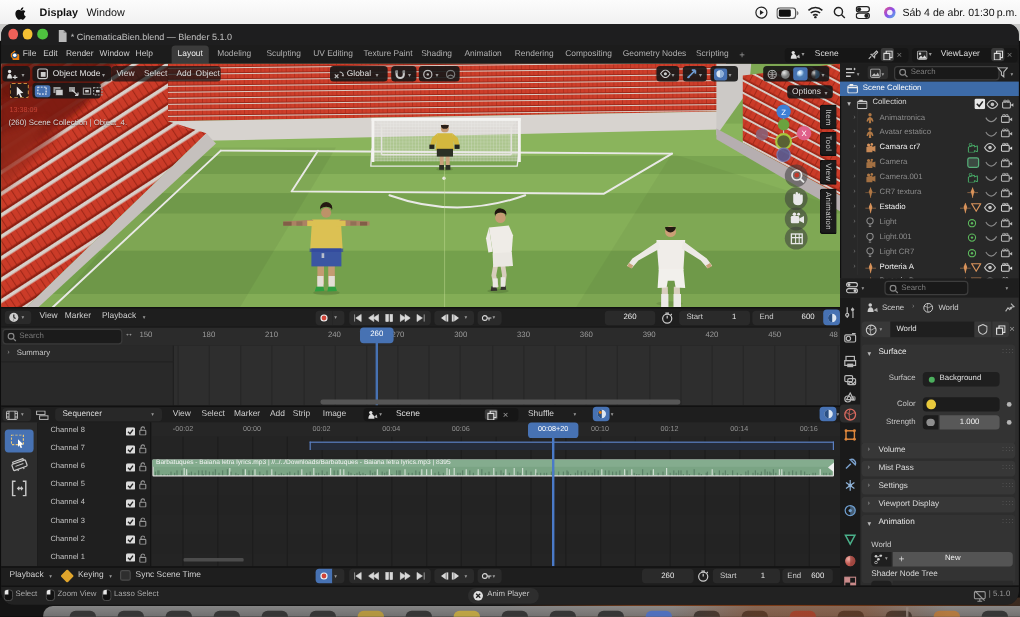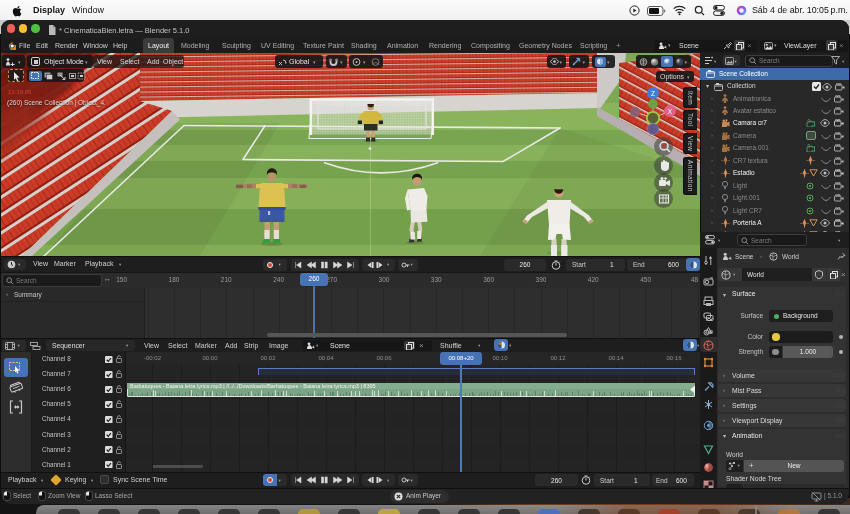--- a/index.html
+++ b/index.html
@@ -45,21 +45,21 @@
       <defs>
         <linearGradient id="siri" x1="0" y1="0" x2="1" y2="1">
           <stop offset="0" stop-color="#e94f8a"></stop>
           <stop offset=".5" stop-color="#8a4fe9"></stop>
           <stop offset="1" stop-color="#4fc3e9"></stop>
         </linearGradient>
       </defs>
       <circle cx="5.5" cy="5.5" r="4.8" fill="url(#siri)"></circle>
       <circle cx="5.5" cy="5.5" r="2.3" fill="#fff" opacity=".9"></circle>
     </svg>
-<div class="abs" style="left:752px;top:4.5px;font-size:8.8px;color:#111;white-space:nowrap">Sáb 4 de abr. 10:05 p.m.</div>
+<div class="abs" style="left:752px;top:4.5px;font-size:8.8px;color:#111;white-space:nowrap">Sáb 4 de abr. 01:30 p.m.</div>
 <div class="abs" style="left:0;top:498px;width:850px;height:16px;background:#141414"></div>
 <div class="abs" style="left:420px;top:498px;width:430px;height:16px;background:linear-gradient(90deg,#141414,#6b3a1d 25%,#7d3b17 55%,#5a2e14 80%,#3a2a20)"></div>
 <div class="abs" style="left:36px;top:505px;width:814px;height:12px;background:linear-gradient(#8f8f8f,#6f6f6f);border-radius:8px 0 0 0;opacity:.92"></div>
 <div class="abs" style="left:58px;top:508.5px;width:22px;height:8px;background:#303030;border-radius:5px 5px 0 0;opacity:.9"></div>
 <div class="abs" style="left:98px;top:508.5px;width:22px;height:8px;background:#303030;border-radius:5px 5px 0 0;opacity:.9"></div>
 <div class="abs" style="left:138px;top:508.5px;width:22px;height:8px;background:#303030;border-radius:5px 5px 0 0;opacity:.9"></div>
 <div class="abs" style="left:178px;top:508.5px;width:22px;height:8px;background:#303030;border-radius:5px 5px 0 0;opacity:.9"></div>
 <div class="abs" style="left:218px;top:508.5px;width:22px;height:8px;background:#303030;border-radius:5px 5px 0 0;opacity:.9"></div>
 <div class="abs" style="left:258px;top:508.5px;width:22px;height:8px;background:#303030;border-radius:5px 5px 0 0;opacity:.9"></div>
 <div class="abs" style="left:298px;top:508.5px;width:22px;height:8px;background:#b99a3a;border-radius:5px 5px 0 0;opacity:.9"></div>
@@ -83,21 +83,21 @@
 <div class="abs" id="win" style="left:1px;top:20px;width:848px;height:484px;background:#1d1d1d;border-radius:9px 9px 11px 11px;overflow:hidden">
 <div class="abs" style="left:-1px;top:1px;width:850px;height:483px">
 <div class="abs" style="left:0;top:-1px;width:850px;height:18px;background:#1e1e1f"></div>
 <div class="abs" style="left:6.8px;top:3.2px;width:8.5px;height:8.5px;border-radius:50%;background:#ef6158"></div>
 <div class="abs" style="left:18.8px;top:3.2px;width:8.5px;height:8.5px;border-radius:50%;background:#f5c033"></div>
 <div class="abs" style="left:31.2px;top:3.2px;width:8.5px;height:8.5px;border-radius:50%;background:#4ec23f"></div>
 <svg class="abs" style="left:48px;top:4px" width="8" height="10" viewBox="0 0 8 10">
           <path d="M1 0h4l2.5 2.5V10H1z" fill="#b9b9b9"></path>
           <path d="M5 0l2.5 2.5H5z" fill="#8a8a8a"></path>
         </svg>
-<div class="abs" style="left:59px;top:4.5px;font-size:7.5px;color:#c2c2c2">* CinematicaBien.letra — Blender 5.1.0</div>
+<div class="abs" style="left:59px;top:4.5px;font-size:7.5px;color:#c2c2c2">* CinematicaBien.blend — Blender 5.1.0</div>
 <div class="abs" style="left:0;top:17px;width:850px;height:15px;background:#1c1c1c"></div>
 <svg class="abs" style="left:5px;top:20px" width="11" height="9" viewBox="0 0 22 18">
           <path d="M8 7.5L14.5 2l1.5 2-4.5 3.5H18a7 7 0 11-7.3 8.2L8 12z" fill="#e87d0d"></path>
           <circle cx="14.5" cy="10.5" r="4.6" fill="#265787"></circle>
           <circle cx="14.5" cy="10.2" r="3" fill="#fff"></circle>
         </svg>
 <div class="abs" style="left:19px;top:20.5px;font-size:7px;color:#cecece">File</div>
 <div class="abs" style="left:36px;top:20.5px;font-size:7px;color:#cecece">Edit</div>
 <div class="abs" style="left:55px;top:20.5px;font-size:7px;color:#cecece">Render</div>
 <div class="abs" style="left:83px;top:20.5px;font-size:7px;color:#cecece">Window</div>

